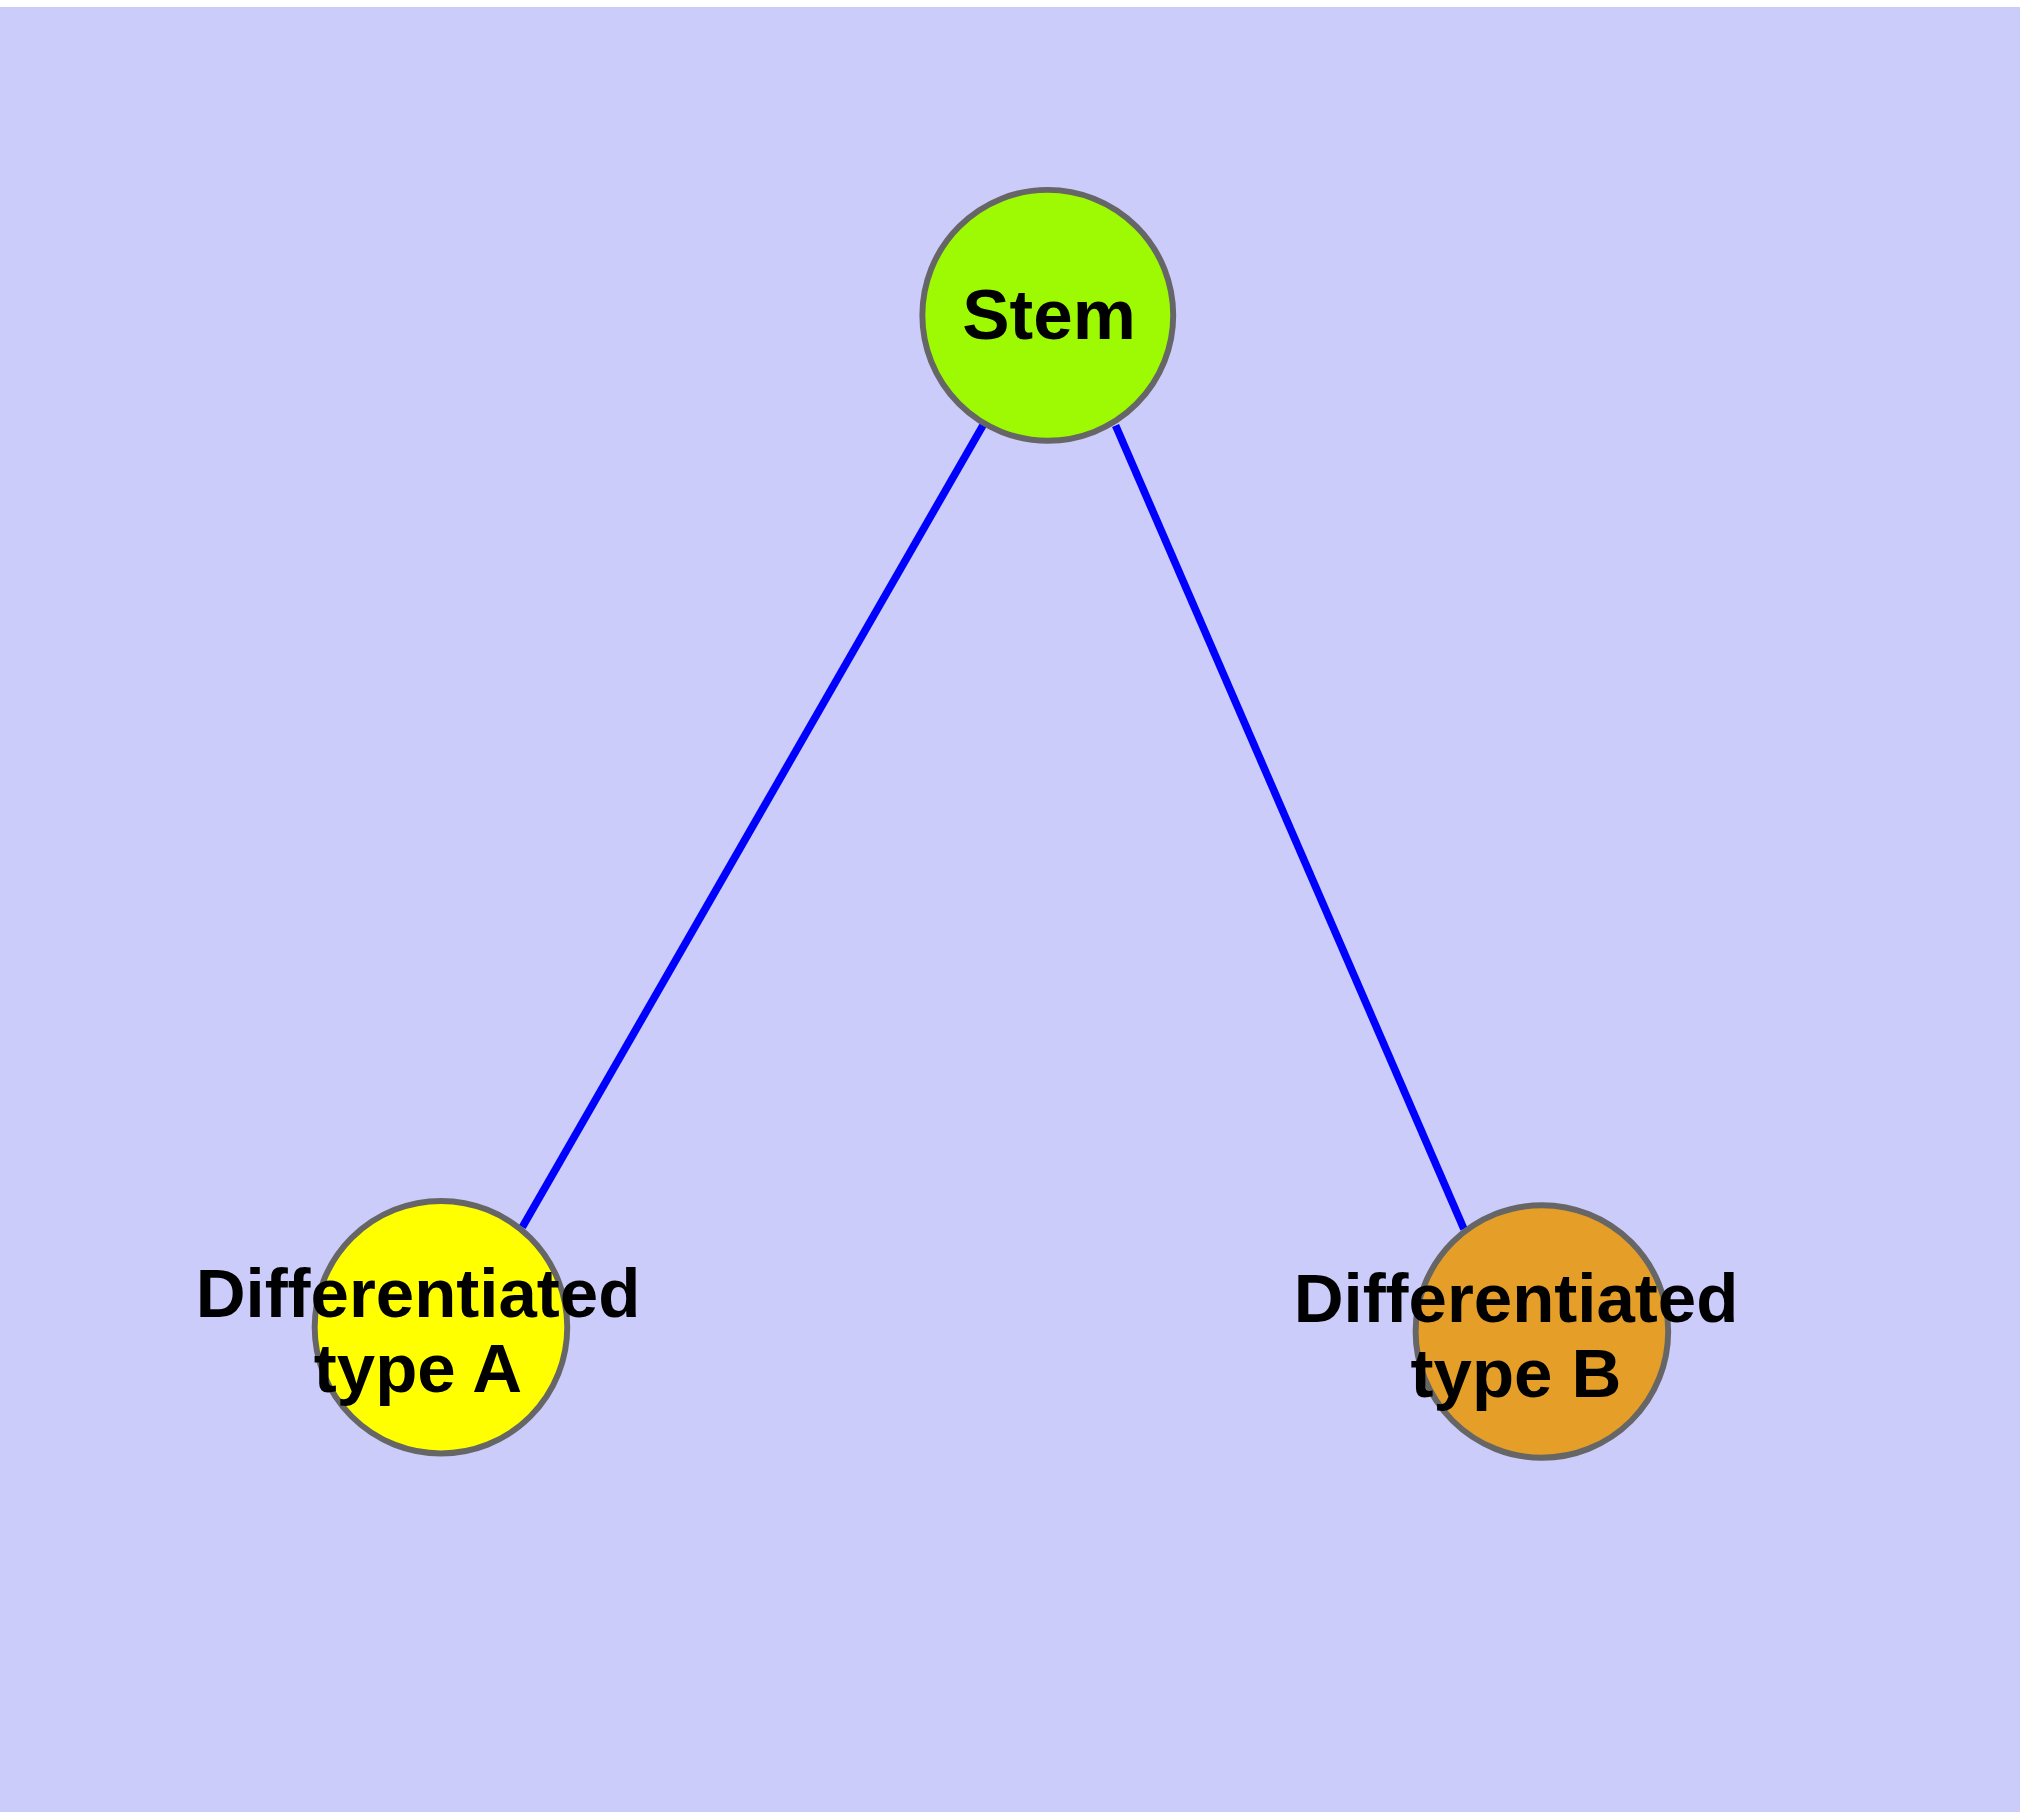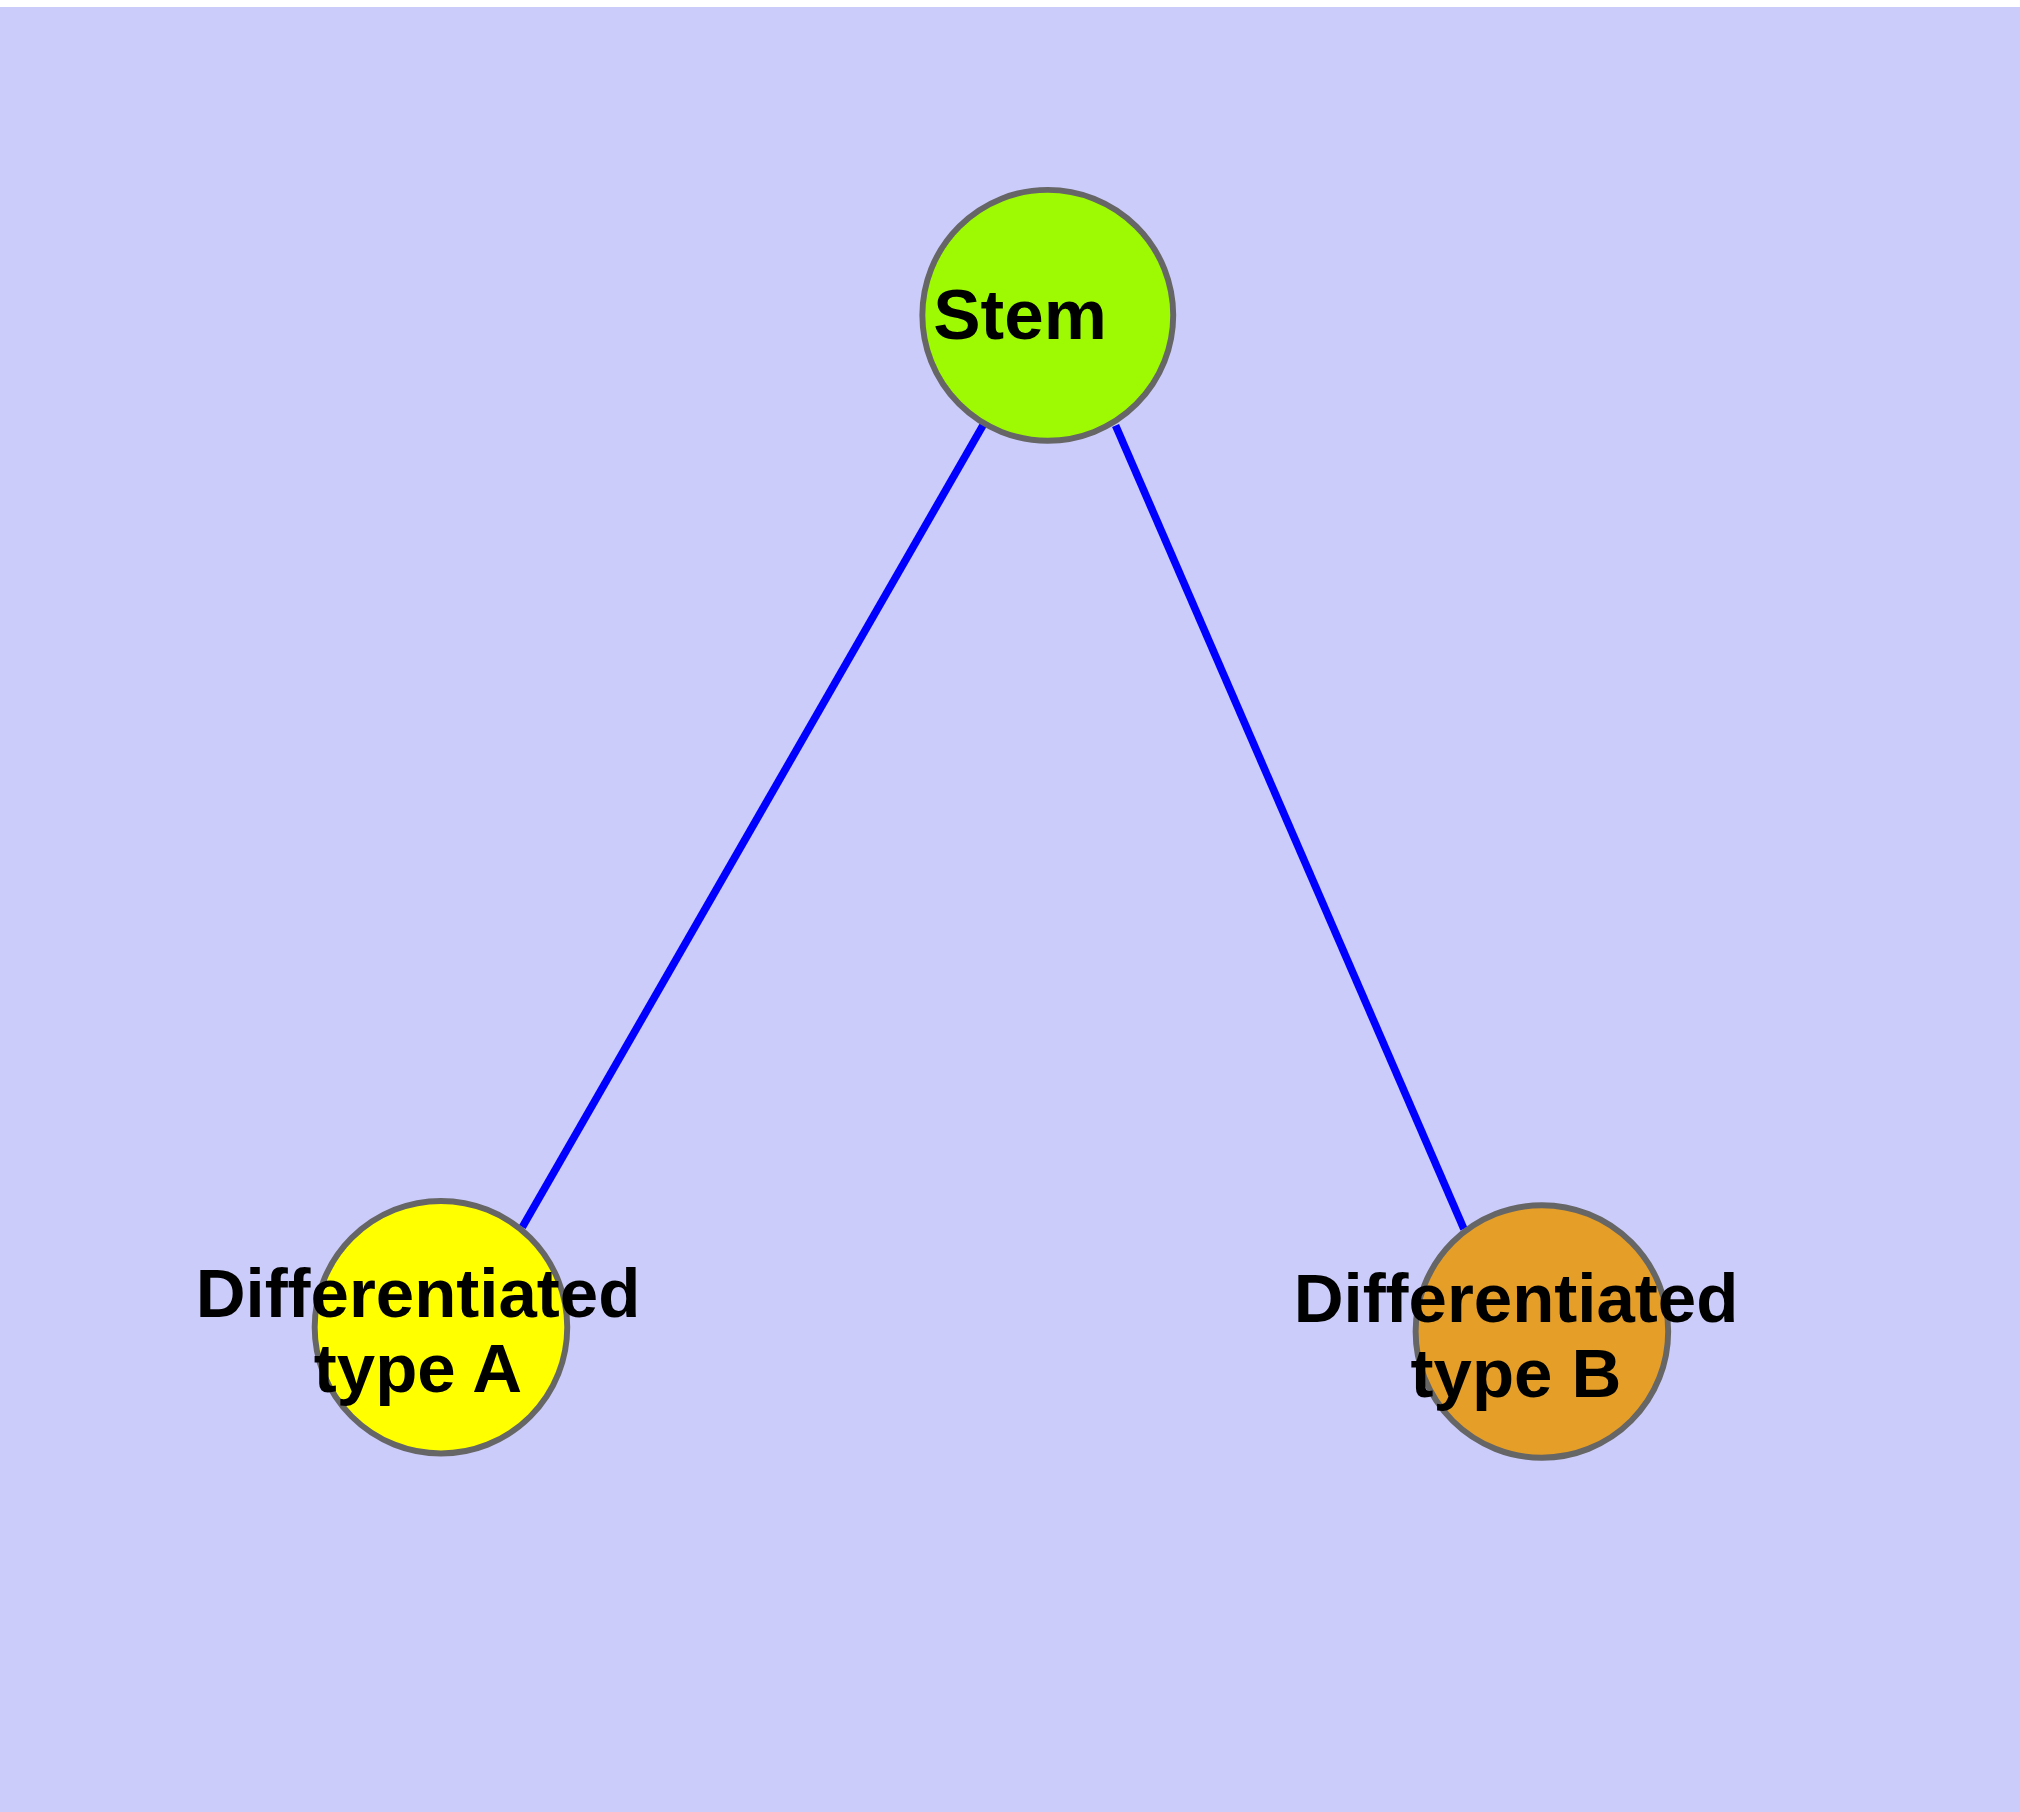--- a/index.html
+++ b/index.html
@@ -36,21 +36,21 @@
     color: #000000;
     font-weight: bold;
     text-align: center;
     line-height: 1.08;
     white-space: pre-line;
     pointer-events: none;
     -webkit-font-smoothing: antialiased;
   }
   #label-stem {
     font-size: 71px;
-    left: 1020px;
+    left: 1049px;
     top: 315px;
     transform: translate(-50%, -50%);
   }
   #label-diff-a {
     font-size: 69px;
     left: 418px;
     top: 1332px;
     transform: translate(-50%, -50%);
   }
   #label-diff-b {

